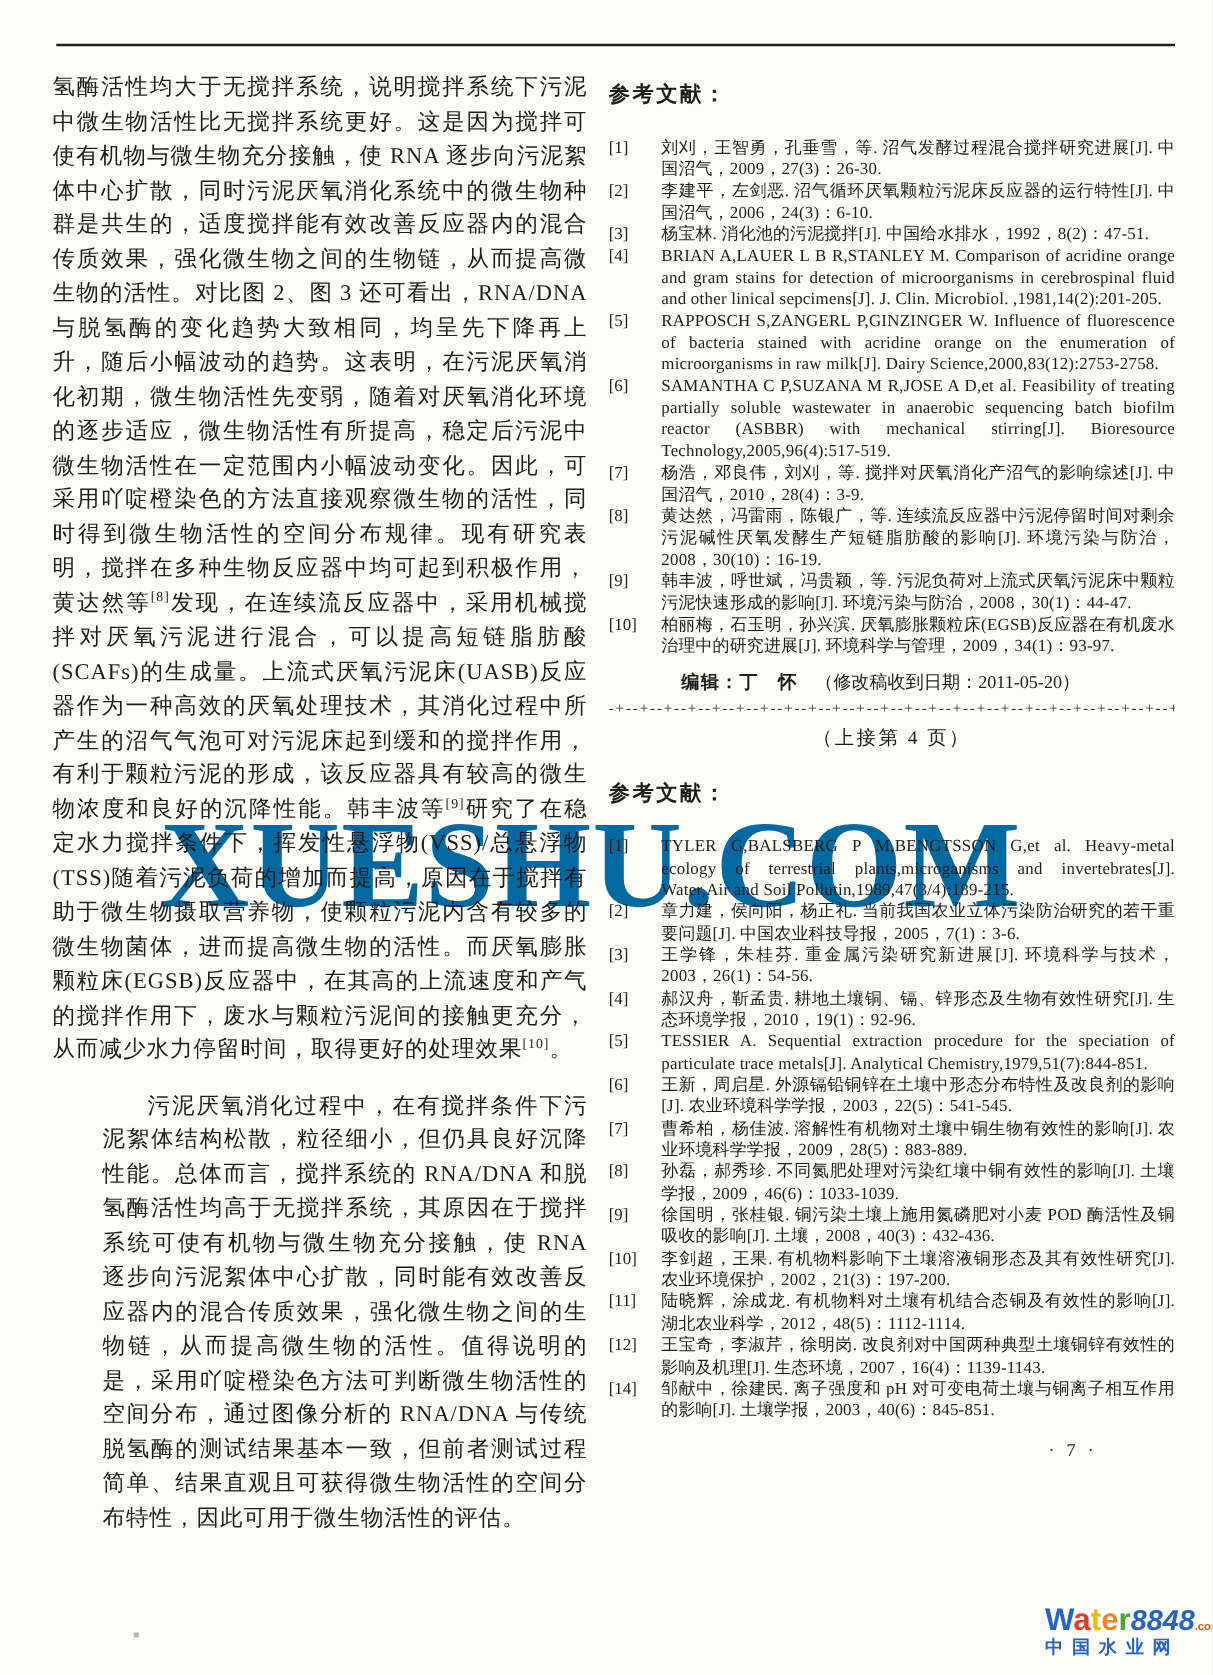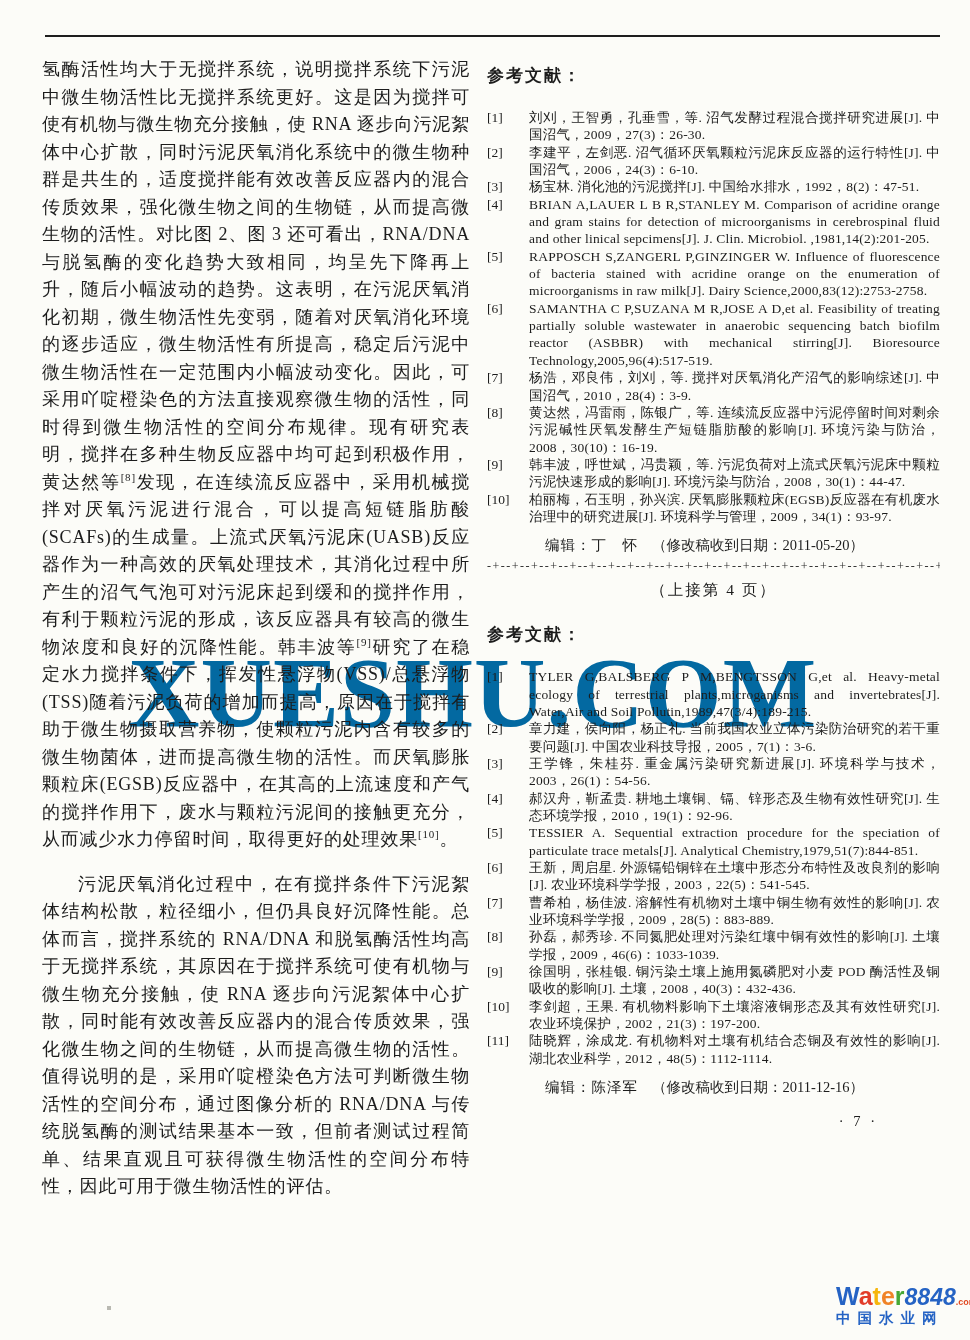--- a/index.html
+++ b/index.html
@@ -22,34 +22,34 @@
   }
   .header .authors{margin-right:26px;}
   .rule{position:absolute;left:45px;right:30px;top:35px;height:2px;background:#1e1e1e;z-index:1;}
   
   .col-left{position:absolute;left:42px;top:48px;width:428px;z-index:1;}
   .col-left p{
     margin:0;font-size:18px;line-height:27.5px;text-align:justify;
     letter-spacing:0.8px;
   }
   .col-left p.first{margin-top:8px;}
-  .col-left p.indent{text-indent:2em;margin-top:17px;}
+  .col-left p.indent{text-indent:2em;margin-top:17px;margin-left:40px;}
   .col-left sup{font-size:11px;line-height:0;}
   .section-heading{
     margin:26px 0 0 0;font-size:19.5px;font-weight:bold;letter-spacing:1px;
   }
   
   .col-right{position:absolute;left:487px;top:64px;width:453px;z-index:1;}
   .ref-title{margin:0 0 22px 0;font-size:17px;font-weight:bold;letter-spacing:2px;}
   .ref-title.second{margin-top:22px;}
   .ref{display:flex;font-size:13.5px;line-height:17.35px;}
   .ref-no{flex:none;width:42px;}
   .ref-text{flex:1;text-align:justify;letter-spacing:0.2px;}
   .editor-line{margin:11px 0 0 0;padding-left:58px;font-size:14.5px;white-space:nowrap;}
-  .editor-label{font-weight:normal;letter-spacing:1px;}
+  .editor-label{font-weight:bold;letter-spacing:1px;}
   .editor-note{margin-left:14px;}
   .separator{
     margin:4px 0 6px 0;font-size:12px;letter-spacing:1.5px;
     white-space:nowrap;overflow:hidden;color:#2a2a2a;
   }
   .continuation{margin:6px 0 0 0;font-size:15.5px;letter-spacing:2px;text-align:center;}
   .page-number{margin-top:16px;text-align:right;padding-right:62px;font-size:14.5px;letter-spacing:3px;}
   
   .logo{
     position:absolute;left:836px;top:1283px;z-index:2;
@@ -167,25 +167,30 @@
           <span class="ref-text">徐国明，张桂银. 铜污染土壤上施用氮磷肥对小麦 POD 酶活性及铜吸收的影响[J]. 土壤，2008，40(3)：432-436.</span>
         </div>
         <div class="ref">
           <span class="ref-no">[10]</span>
           <span class="ref-text">李剑超，王果. 有机物料影响下土壤溶液铜形态及其有效性研究[J]. 农业环境保护，2002，21(3)：197-200.</span>
         </div>
         <div class="ref">
           <span class="ref-no">[11]</span>
           <span class="ref-text">陆晓辉，涂成龙. 有机物料对土壤有机结合态铜及有效性的影响[J]. 湖北农业科学，2012，48(5)：1112-1114.</span>
         </div>
+        <div class="ref">
+          <span class="ref-no">[12]</span>
+          <span class="ref-text">王宝奇，李淑芹，徐明岗. 改良剂对中国两种典型土壤铜锌有效性的影响及机理[J]. 生态环境，2007，16(4)：1139-1143.</span>
+        </div>
+        <div class="ref">
+          <span class="ref-no">[14]</span>
+          <span class="ref-text">邹献中，徐建民. 离子强度和 pH 对可变电荷土壤与铜离子相互作用的影响[J]. 土壤学报，2003，40(6)：845-851.</span>
+        </div>
       </div>
 
-    <div class="editor-line">
-      <span class="editor-label">编辑：陈泽军</span><span class="editor-note">（修改稿收到日期：2011-12-16）</span>
-    </div>
 
     <div class="page-number">· 7 ·</div>
   </div>
 
   <div class="corner-dot"></div>
 
   <div class="logo">
     <div class="logo-line1"><span><span style="color: rgb(37, 99, 196);">W</span><span style="color: rgb(226, 60, 40);">a</span><span style="color: rgb(246, 182, 12);">t</span><span style="color: rgb(240, 131, 39);">e</span><span style="color: rgb(70, 168, 53);">r</span></span><span class="logo-num" style="color: rgb(37, 99, 196);">8848</span><span class="logo-dotcom" style="color: rgb(224, 74, 34);">.com</span></div>
     <div class="logo-line2" style="color: rgb(37, 99, 196);">中国水业网</div>
   </div>

